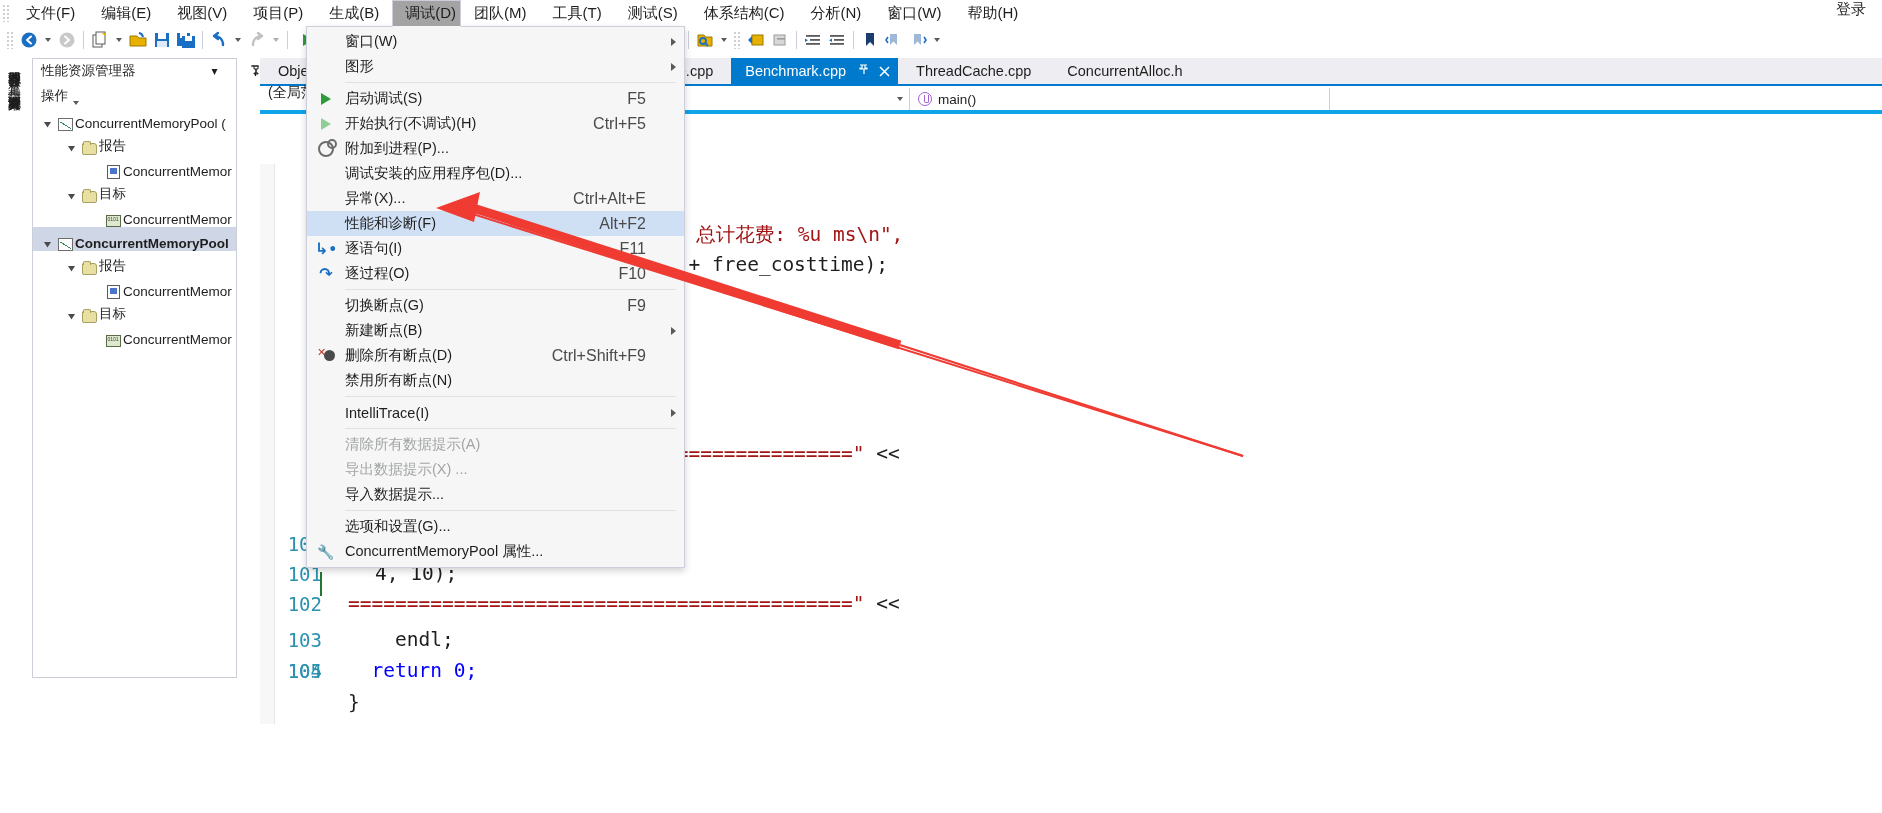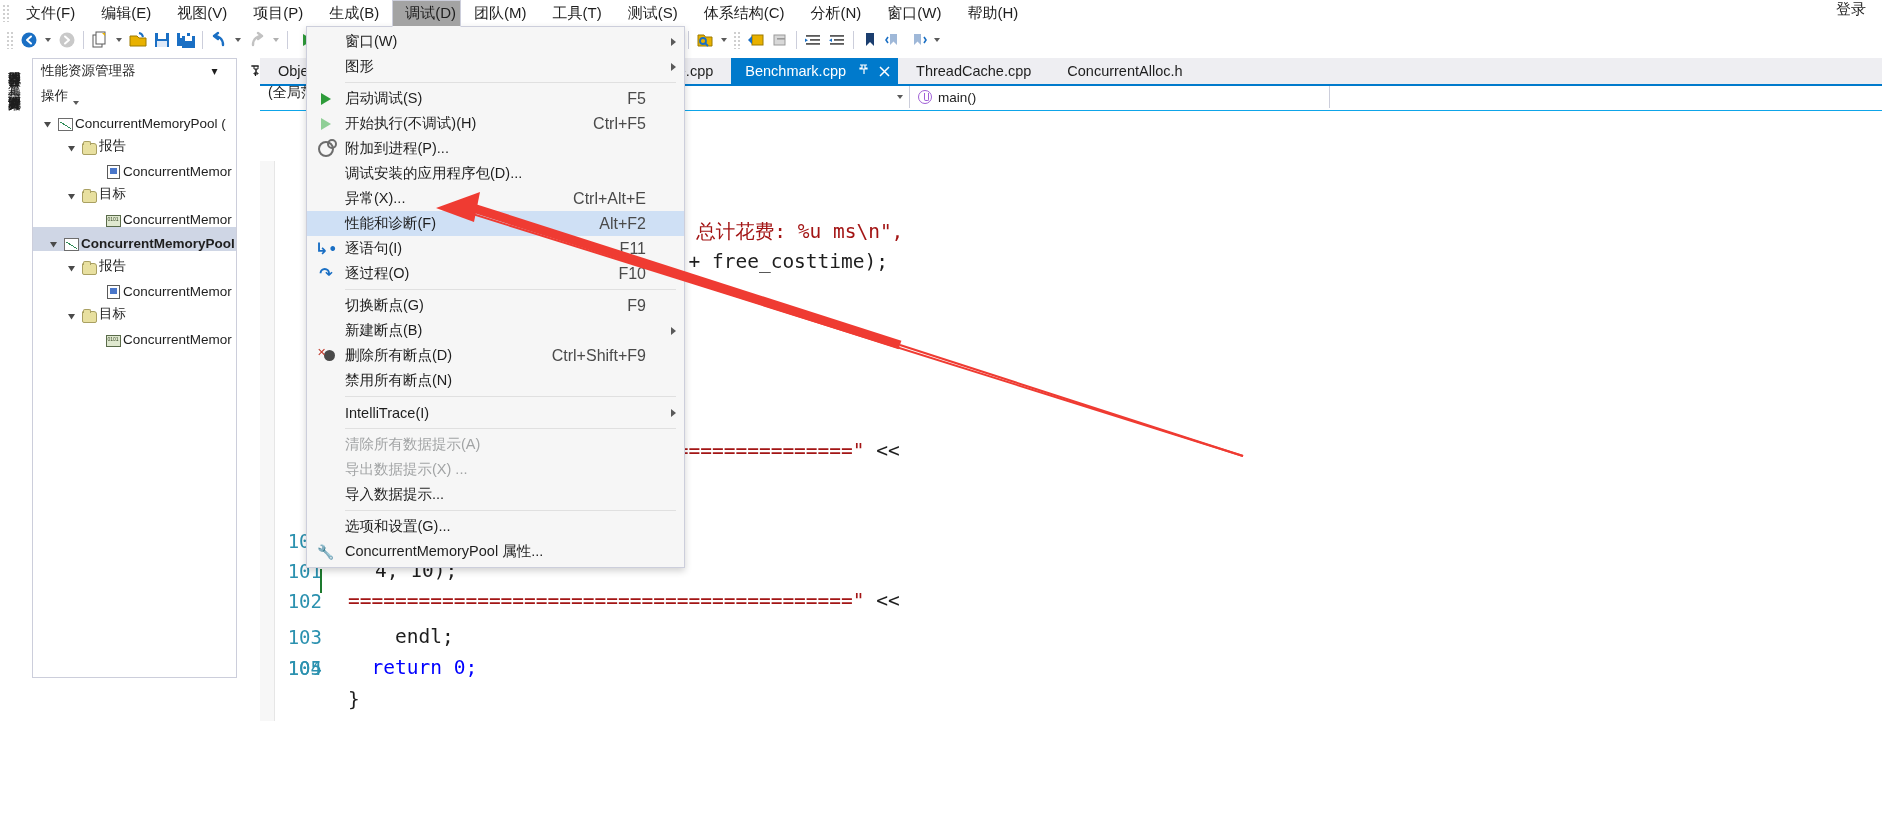--- a/index.html
+++ b/index.html
@@ -201,22 +201,22 @@
   .tab.active {
     background: #007acc; color: #ffffff;
     padding: 0 8px 0 14px;
   }
   .tab .tab-ico {
     margin-left: 12px; font-size: 13px; color: #ffffff; cursor: default;
   }
   .tab .tab-ico.close { margin-left: 10px; font-size: 15px; }
 
   .navbar {
-    height: 24px; display: flex; align-items: flex-start;
-    background: #ffffff; border-bottom: 1px solid #0ea5e9;
+    height: 24px; display: flex; align-items: flex-end;
+    background: #ffffff; border-bottom: 4px solid #0ea5e9;
   }
   .nav-combo {
     height: 22px; display: flex; align-items: center;
     border-right: 1px solid #cccedb;
     font-size: 13.5px; color: #1e1e1e;
     padding: 0 6px 0 8px; box-sizing: border-box;
   }
   .nav-combo.left { width: 650px; justify-content: flex-end; }
   .nav-combo.right { width: 420px; }
   .nav-sym {
@@ -590,21 +590,21 @@
           </span>
           <span class="tlabel">目标</span>
         </div>
         <div class="tnode" style="padding-left: 54px;">
           <span class="twist"></span>
           <span class="ticon">
             <span class="ico-target">0101</span>
           </span>
           <span class="tlabel">ConcurrentMemor</span>
         </div>
-        <div class="tnode selected bold" style="padding-left: 12px;">
+        <div class="tnode selected bold" style="padding-left: 6px;">
           <span class="twist"><svg width="9" height="9" viewBox="0 0 9 9">
               <path d="M1 2 L8 2 L4.5 7.5 Z" fill="#4a4a4a"></path>
             </svg></span>
           <span class="ticon">
             <span class="ico-perf"></span>
           </span>
           <span class="tlabel">ConcurrentMemoryPool</span>
         </div>
         <div class="tnode" style="padding-left: 30px;">
           <span class="twist"><svg width="9" height="9" viewBox="0 0 9 9">

